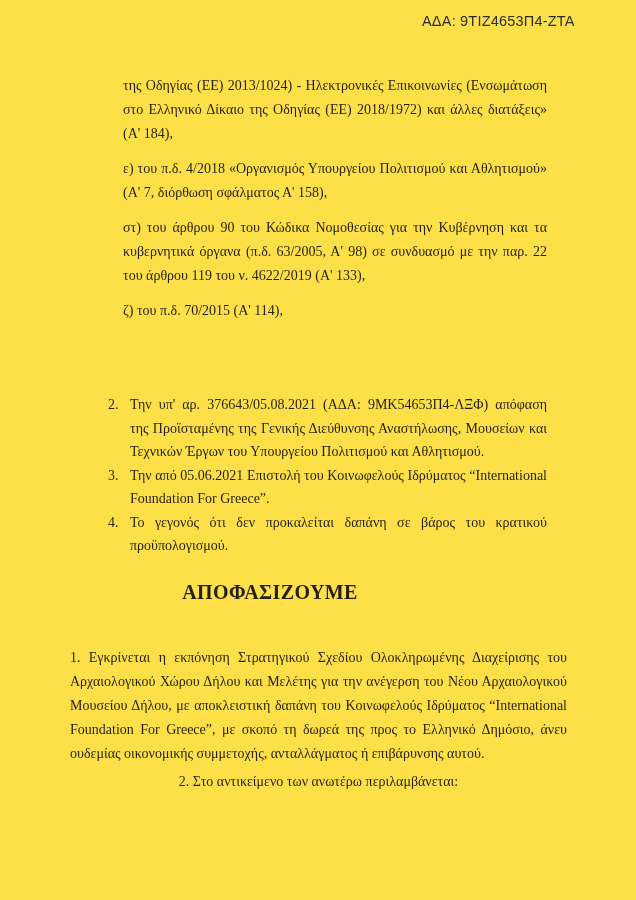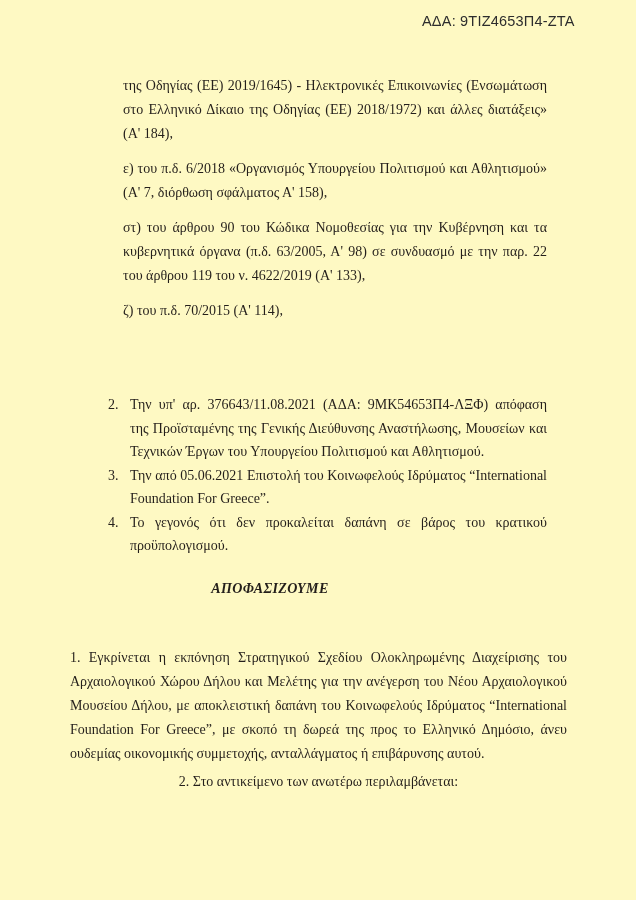--- a/index.html
+++ b/index.html
@@ -1,20 +1,20 @@
 <!DOCTYPE html>
 <html><head>
 <meta charset="utf-8">
 <style>
   html, body { margin: 0; padding: 0; background: #ffffff; }
   .page {
     position: relative;
     width: 636px;
     height: 900px;
-    background: #fef9c3;
+    background: #fde047;
     font-family: "Liberation Serif", serif;
     color: #241f1b;
     overflow: hidden;
   }
   .ada {
     position: absolute;
     left: 422px;
     top: 13px;
     font-family: "Liberation Sans", sans-serif;
     font-size: 14.5px;
@@ -44,23 +44,22 @@
   .num-item { display: flex; }
   .num-marker { flex: none; width: 22px; }
   .num-text { width: 417px; text-align: justify; }
   .decision-heading {
     position: absolute;
     left: 0;
     top: 581px;
     width: 540px;
     text-align: center;
     font-weight: bold;
-    font-size: 14px;
+    font-size: 20px;
     letter-spacing: 0.4px;
-    font-style: italic;
   }
   .para-1 {
     position: absolute;
     left: 70px;
     top: 646px;
     width: 497px;
     font-size: 14px;
     line-height: 24px;
     text-align: justify;
   }
@@ -75,30 +74,30 @@
   }
 </style>
 </head>
 <body>
 
 <div class="page">
 
   <div class="ada">ΑΔΑ: 9ΤΙΖ4653Π4-ΖΤΑ</div>
 
   <div class="letters">
-    <p>της Οδηγίας (ΕΕ) 2019/1645) - Ηλεκτρονικές Επικοινωνίες (Ενσωμάτωση στο Ελληνικό Δίκαιο της Οδηγίας (ΕΕ) 2018/1972) και άλλες διατάξεις» (Α' 184),</p>
-    <p>ε) του π.δ. 6/2018 «Οργανισμός Υπουργείου Πολιτισμού και Αθλητισμού» (Α' 7, διόρθωση σφάλματος Α' 158),</p>
+    <p>της Οδηγίας (ΕΕ) 2013/1024) - Ηλεκτρονικές Επικοινωνίες (Ενσωμάτωση στο Ελληνικό Δίκαιο της Οδηγίας (ΕΕ) 2018/1972) και άλλες διατάξεις» (Α' 184),</p>
+    <p>ε) του π.δ. 4/2018 «Οργανισμός Υπουργείου Πολιτισμού και Αθλητισμού» (Α' 7, διόρθωση σφάλματος Α' 158),</p>
     <p>στ) του άρθρου 90 του Κώδικα Νομοθεσίας για την Κυβέρνηση και τα κυβερνητικά όργανα (π.δ. 63/2005, Α' 98) σε συνδυασμό με την παρ. 22 του άρθρου 119 του ν. 4622/2019 (Α' 133),</p>
     <p>ζ) του π.δ. 70/2015  (Α' 114),</p>
   </div>
 
   <div class="numbers">
     <div class="num-item">
       <span class="num-marker">2.</span>
-      <span class="num-text">Την υπ' αρ. 376643/11.08.2021 (ΑΔΑ: 9ΜΚ54653Π4-ΛΞΦ) απόφαση της Προϊσταμένης της Γενικής Διεύθυνσης Αναστήλωσης, Μουσείων και Τεχνικών Έργων του Υπουργείου Πολιτισμού και Αθλητισμού.</span>
+      <span class="num-text">Την υπ' αρ. 376643/05.08.2021 (ΑΔΑ: 9ΜΚ54653Π4-ΛΞΦ) απόφαση της Προϊσταμένης της Γενικής Διεύθυνσης Αναστήλωσης, Μουσείων και Τεχνικών Έργων του Υπουργείου Πολιτισμού και Αθλητισμού.</span>
     </div>
     <div class="num-item">
       <span class="num-marker">3.</span>
       <span class="num-text">Την από 05.06.2021 Επιστολή του Κοινωφελούς Ιδρύματος “International Foundation For Greece”.</span>
     </div>
     <div class="num-item">
       <span class="num-marker">4.</span>
       <span class="num-text">Το γεγονός ότι δεν προκαλείται δαπάνη σε βάρος του κρατικού προϋπολογισμού.</span>
     </div>
   </div>

